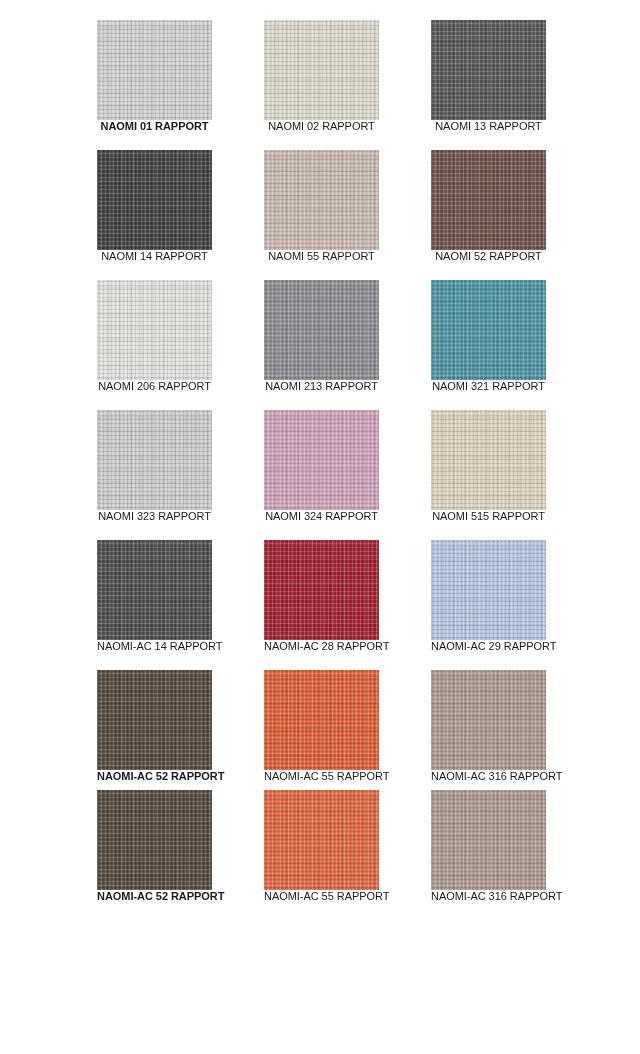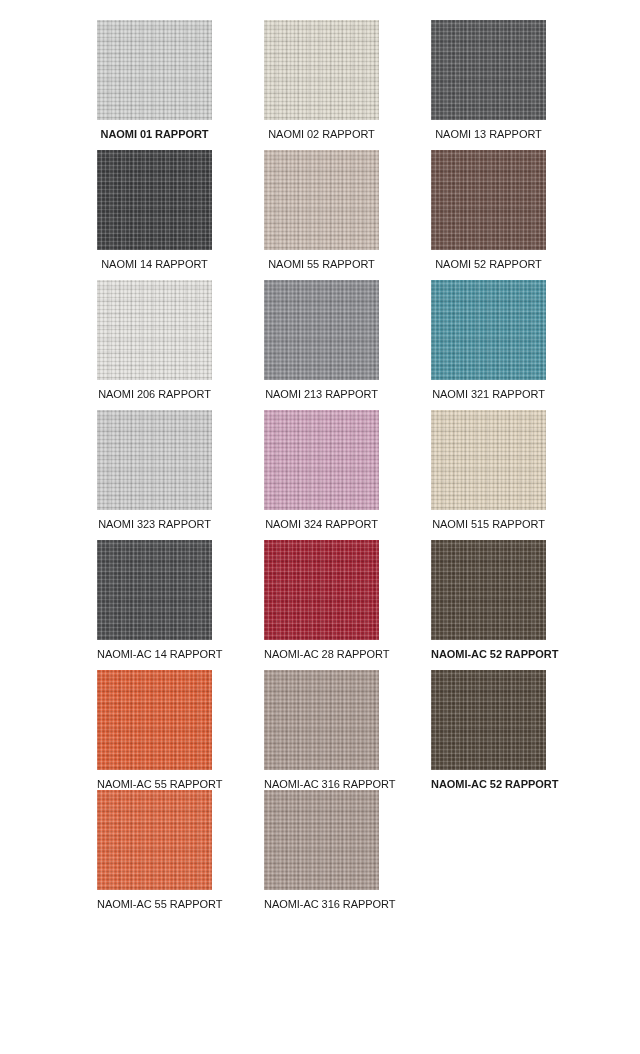--- a/index.html
+++ b/index.html
@@ -95,21 +95,21 @@
         rgba(255,255,255,0.04) 7px,
         rgba(0,0,0,0.00) 7px,
         rgba(0,0,0,0.00) 13px);
     opacity: 0.85;
     pointer-events: none;
   }
 
   .swatch-label {
     display: block;
     width: 115px;
-    margin-top: 8px;
+    margin-top: 0;
     text-align: center;
     font-size: 11px;
     line-height: 13px;
     color: #1a1a1a;
     white-space: nowrap;
     letter-spacing: -0.05px;
   }
   .swatch-label.is-bold {
     font-weight: bold;
   }
@@ -168,20 +168,24 @@
         <span class="swatch-label">NAOMI 515 RAPPORT</span>
       </div>
       <div class="swatch-cell pitch-a">
         <div class="swatch-tile" style="background-color: rgb(77, 78, 80);"></div>
         <span class="swatch-label">NAOMI-AC 14 RAPPORT</span>
       </div>
       <div class="swatch-cell pitch-a">
         <div class="swatch-tile" style="background-color: rgb(163, 35, 52);"></div>
         <span class="swatch-label">NAOMI-AC 28 RAPPORT</span>
       </div>
+      <div class="swatch-cell pitch-a">
+        <div class="swatch-tile" style="background-color: rgb(183, 198, 224);"></div>
+        <span class="swatch-label">NAOMI-AC 29 RAPPORT</span>
+      </div>
       <div class="swatch-cell pitch-b">
         <div class="swatch-tile" style="background-color: rgb(85, 74, 62);"></div>
         <span class="swatch-label is-bold">NAOMI-AC 52 RAPPORT</span>
       </div>
       <div class="swatch-cell pitch-b">
         <div class="swatch-tile" style="background-color: rgb(223, 96, 56);"></div>
         <span class="swatch-label">NAOMI-AC 55 RAPPORT</span>
       </div>
       <div class="swatch-cell pitch-b">
         <div class="swatch-tile" style="background-color: rgb(171, 155, 147);"></div>

